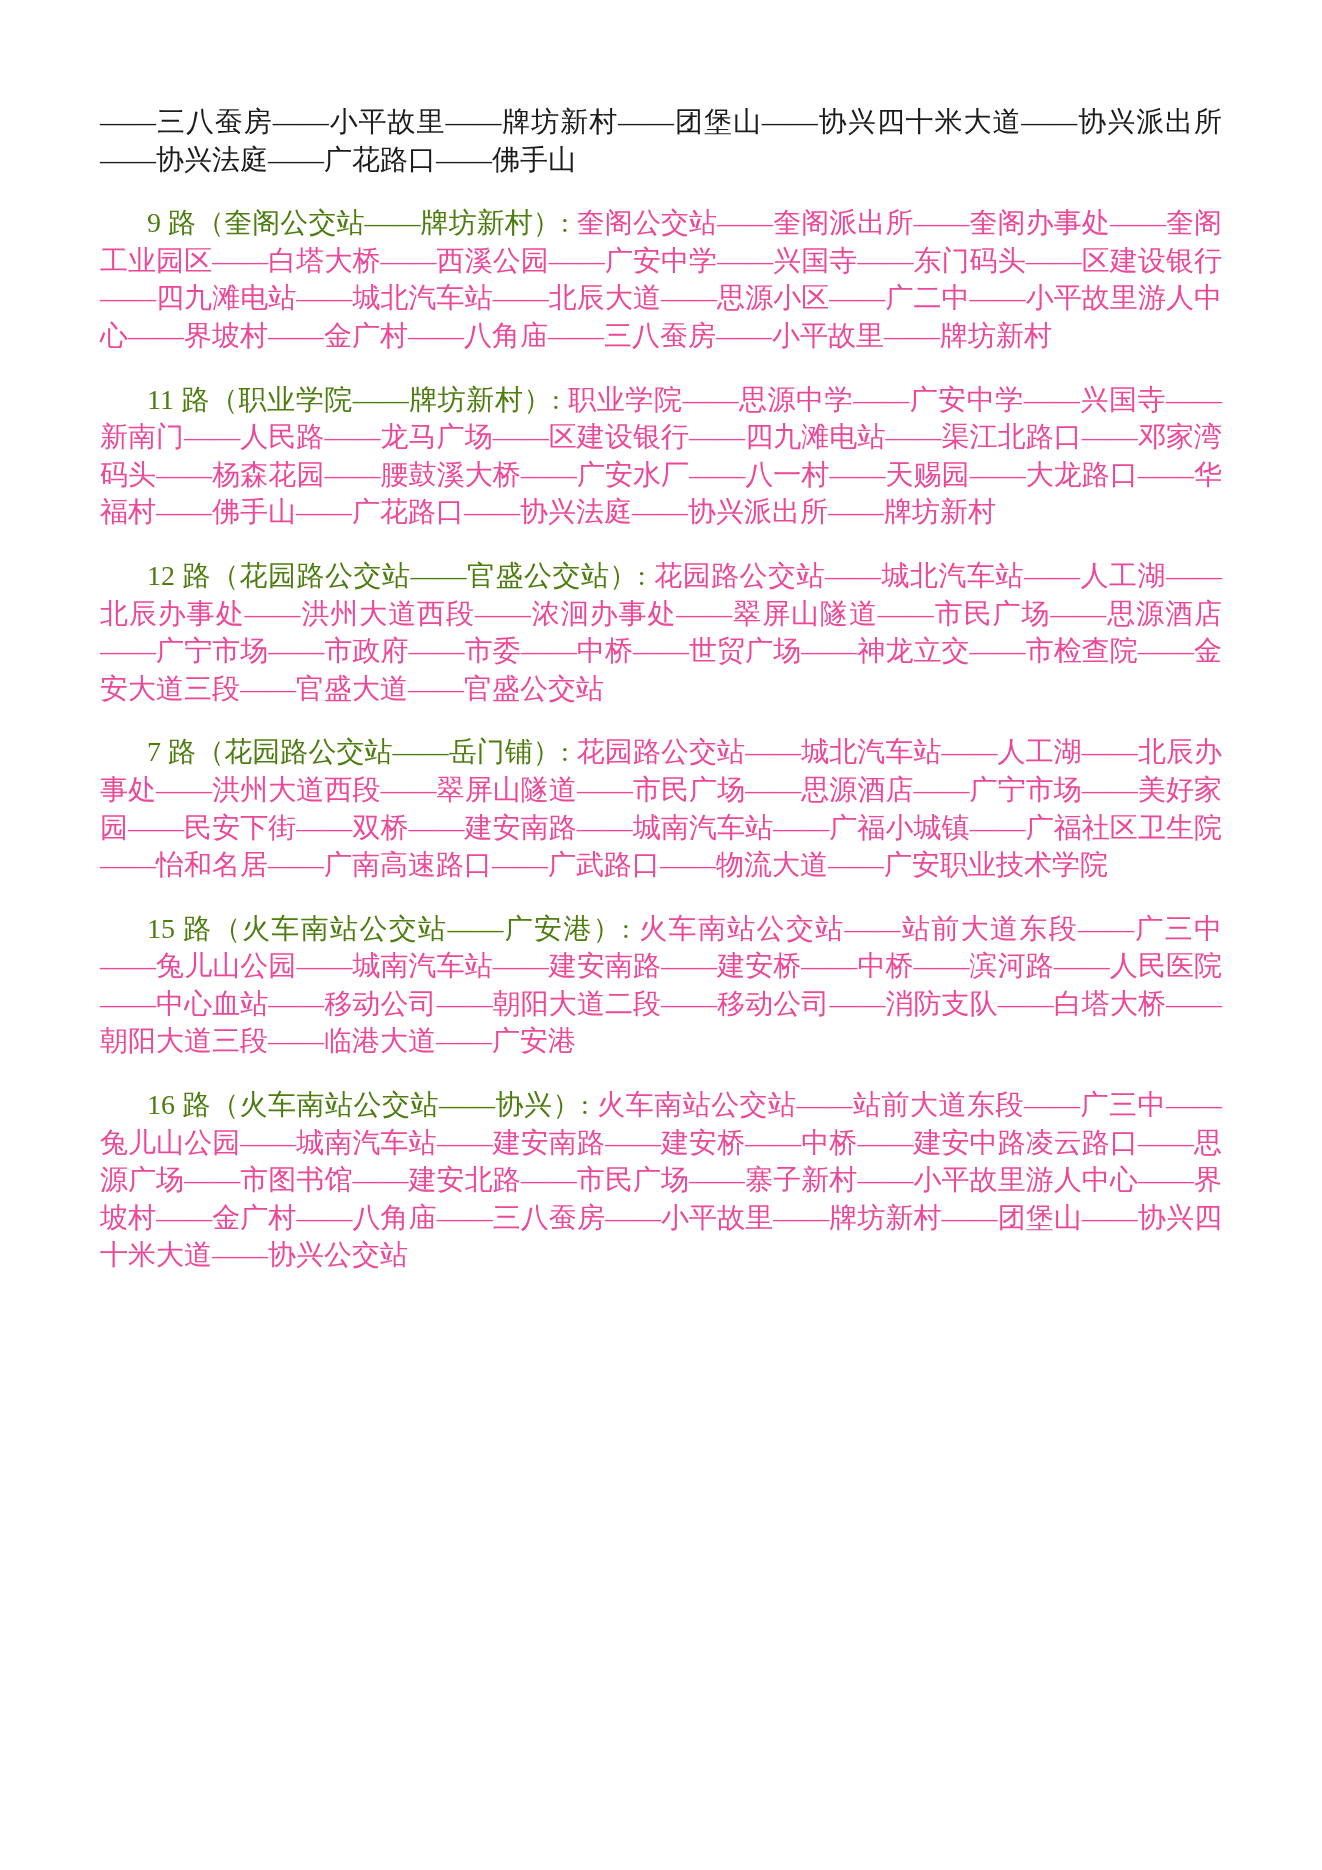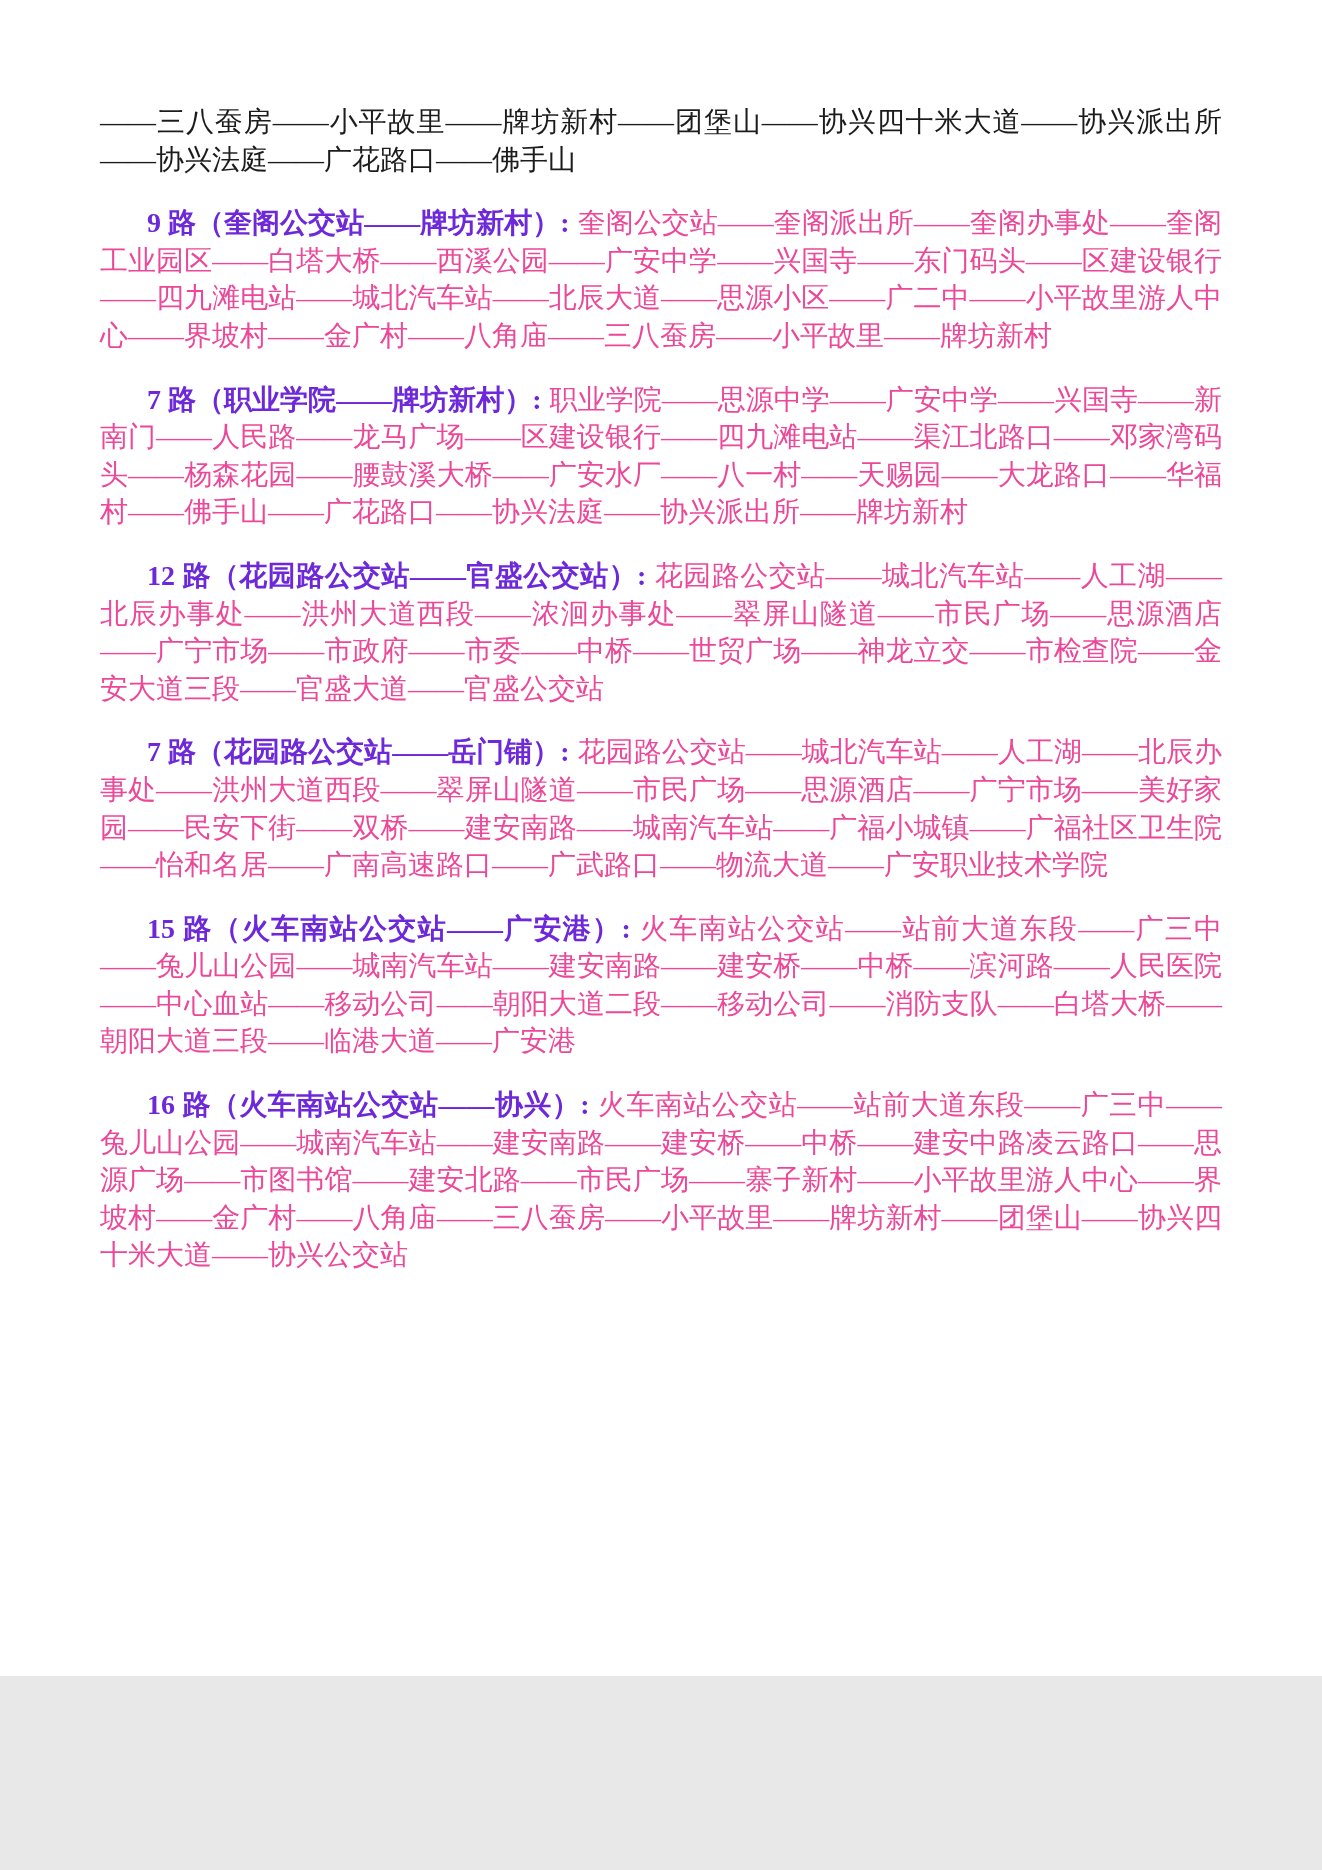--- a/index.html
+++ b/index.html
@@ -3,62 +3,62 @@
 <meta charset="utf-8">
 <style>
   html, body {
     margin: 0;
     padding: 0;
     background: #e8e8e8;
   }
   .page {
     position: relative;
     width: 1322px;
-    height: 1676px;
+    height: 1870px;
     margin: 0 auto;
     background: #ffffff;
     box-sizing: border-box;
     padding: 103px 100px 22px 100px;
     font-family: "Liberation Serif", "DejaVu Serif", serif;
     font-size: 28px;
     line-height: 37.6px;
     color: #1c1c1c;
     overflow: hidden;
   }
   .para {
     margin: 0 0 26px 0;
     text-align: justify;
   }
   .para:last-child { margin-bottom: 6px; }
   .route {
     text-indent: 47px;
   }
   .route-head {
-    color: #6d28d9;
-    font-weight: bold;
+    color: #4d7c0f;
+    font-weight: normal;
   }
   .route-stops {
     margin-left: 8px;
     color: #ec4899;
   }
 </style>
 </head>
 <body>
 
 <div class="page">
 
   <p class="para">——三八蚕房——小平故里——牌坊新村——团堡山——协兴四十米大道——协兴派出所——协兴法庭——广花路口——佛手山</p>
 
   <p class="para route">
     <span class="route-head">9 路（奎阁公交站——牌坊新村）:</span><span class="route-stops">奎阁公交站——奎阁派出所——奎阁办事处——奎阁工业园区——白塔大桥——西溪公园——广安中学——兴国寺——东门码头——区建设银行——四九滩电站——城北汽车站——北辰大道——思源小区——广二中——小平故里游人中心——界坡村——金广村——八角庙——三八蚕房——小平故里——牌坊新村</span>
   </p>
 
 
   <p class="para route">
-    <span class="route-head">7 路（职业学院——牌坊新村）:</span><span class="route-stops">职业学院——思源中学——广安中学——兴国寺——新南门——人民路——龙马广场——区建设银行——四九滩电站——渠江北路口——邓家湾码头——杨森花园——腰鼓溪大桥——广安水厂——八一村——天赐园——大龙路口——华福村——佛手山——广花路口——协兴法庭——协兴派出所——牌坊新村</span>
+    <span class="route-head">11 路（职业学院——牌坊新村）:</span><span class="route-stops">职业学院——思源中学——广安中学——兴国寺——新南门——人民路——龙马广场——区建设银行——四九滩电站——渠江北路口——邓家湾码头——杨森花园——腰鼓溪大桥——广安水厂——八一村——天赐园——大龙路口——华福村——佛手山——广花路口——协兴法庭——协兴派出所——牌坊新村</span>
   </p>
 
   <p class="para route">
     <span class="route-head">12 路（花园路公交站——官盛公交站）:</span><span class="route-stops">花园路公交站——城北汽车站——人工湖——北辰办事处——洪州大道西段——浓洄办事处——翠屏山隧道——市民广场——思源酒店——广宁市场——市政府——市委——中桥——世贸广场——神龙立交——市检查院——金安大道三段——官盛大道——官盛公交站</span>
   </p>
 
   <p class="para route">
     <span class="route-head">7 路（花园路公交站——岳门铺）:</span><span class="route-stops">花园路公交站——城北汽车站——人工湖——北辰办事处——洪州大道西段——翠屏山隧道——市民广场——思源酒店——广宁市场——美好家园——民安下街——双桥——建安南路——城南汽车站——广福小城镇——广福社区卫生院——怡和名居——广南高速路口——广武路口——物流大道——广安职业技术学院</span>
   </p>
 

